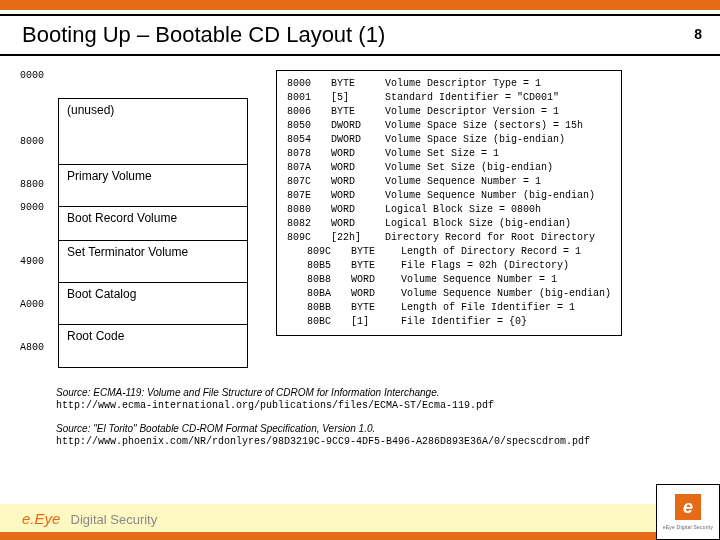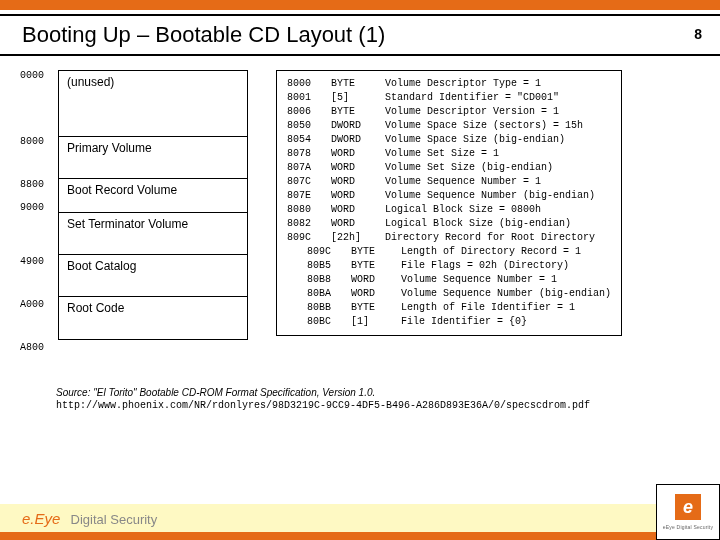--- a/index.html
+++ b/index.html
@@ -48,20 +48,21 @@
   .offset {
     font-family: "Courier New", monospace;
     font-size: 10px;
     position: absolute;
     left: 0;
   }
   .table {
     margin-left: 38px;
     border: 1px solid #000;
     width: 190px;
+    margin-top: 28px;
   }
   .cell {
     border-bottom: 1px solid #000;
     font-size: 12px;
     padding: 4px 8px;
     position: relative;
   }
   .cell:last-child { border-bottom: none; }
   .h1 { height: 66px; }
   .h2 { height: 42px; }
@@ -178,20 +179,24 @@
       <div class="cell h2">Root Code</div>
     </div>
   </div>
 
   <div class="dump" id="dump"><div class="dump-row"><span class="col-off">8000</span><span class="col-type">BYTE</span><span class="col-desc">Volume Descriptor Type = 1</span></div><div class="dump-row"><span class="col-off">8001</span><span class="col-type">[5]</span><span class="col-desc">Standard Identifier = "CD001"</span></div><div class="dump-row"><span class="col-off">8006</span><span class="col-type">BYTE</span><span class="col-desc">Volume Descriptor Version = 1</span></div><div class="dump-row"><span class="col-off">8050</span><span class="col-type">DWORD</span><span class="col-desc">Volume Space Size (sectors) = 15h</span></div><div class="dump-row"><span class="col-off">8054</span><span class="col-type">DWORD</span><span class="col-desc">Volume Space Size (big-endian)</span></div><div class="dump-row"><span class="col-off">8078</span><span class="col-type">WORD</span><span class="col-desc">Volume Set Size = 1</span></div><div class="dump-row"><span class="col-off">807A</span><span class="col-type">WORD</span><span class="col-desc">Volume Set Size (big-endian)</span></div><div class="dump-row"><span class="col-off">807C</span><span class="col-type">WORD</span><span class="col-desc">Volume Sequence Number = 1</span></div><div class="dump-row"><span class="col-off">807E</span><span class="col-type">WORD</span><span class="col-desc">Volume Sequence Number (big-endian)</span></div><div class="dump-row"><span class="col-off">8080</span><span class="col-type">WORD</span><span class="col-desc">Logical Block Size = 0800h</span></div><div class="dump-row"><span class="col-off">8082</span><span class="col-type">WORD</span><span class="col-desc">Logical Block Size (big-endian)</span></div><div class="dump-row"><span class="col-off">809C</span><span class="col-type">[22h]</span><span class="col-desc">Directory Record for Root Directory</span></div><div class="dump-row indent"><span class="col-off-i">809C</span><span class="col-type-i">BYTE</span><span class="col-desc">Length of Directory Record = 1</span></div><div class="dump-row indent"><span class="col-off-i">80B5</span><span class="col-type-i">BYTE</span><span class="col-desc">File Flags = 02h (Directory)</span></div><div class="dump-row indent"><span class="col-off-i">80B8</span><span class="col-type-i">WORD</span><span class="col-desc">Volume Sequence Number = 1</span></div><div class="dump-row indent"><span class="col-off-i">80BA</span><span class="col-type-i">WORD</span><span class="col-desc">Volume Sequence Number (big-endian)</span></div><div class="dump-row indent"><span class="col-off-i">80BB</span><span class="col-type-i">BYTE</span><span class="col-desc">Length of File Identifier = 1</span></div><div class="dump-row indent"><span class="col-off-i">80BC</span><span class="col-type-i">[1]</span><span class="col-desc">File Identifier = {0}</span></div></div>
 
 </div>
 
 <div class="sources">
   <div class="src-block">
+    <div class="src-label">Source: ECMA-119: Volume and File Structure of CDROM for Information Interchange.</div>
+    <div class="src-url">http://www.ecma-international.org/publications/files/ECMA-ST/Ecma-119.pdf</div>
+  </div>
+  <div class="src-block">
     <div class="src-label">Source: "El Torito" Bootable CD-ROM Format Specification, Version 1.0.</div>
     <div class="src-url">http://www.phoenix.com/NR/rdonlyres/98D3219C-9CC9-4DF5-B496-A286D893E36A/0/specscdrom.pdf</div>
   </div>
 </div>
 
 <div class="footer">
   <div class="footer-bar">
     <span class="brand">
       <span class="e1">e.Eye</span>
       <span class="tag">Digital Security</span>

